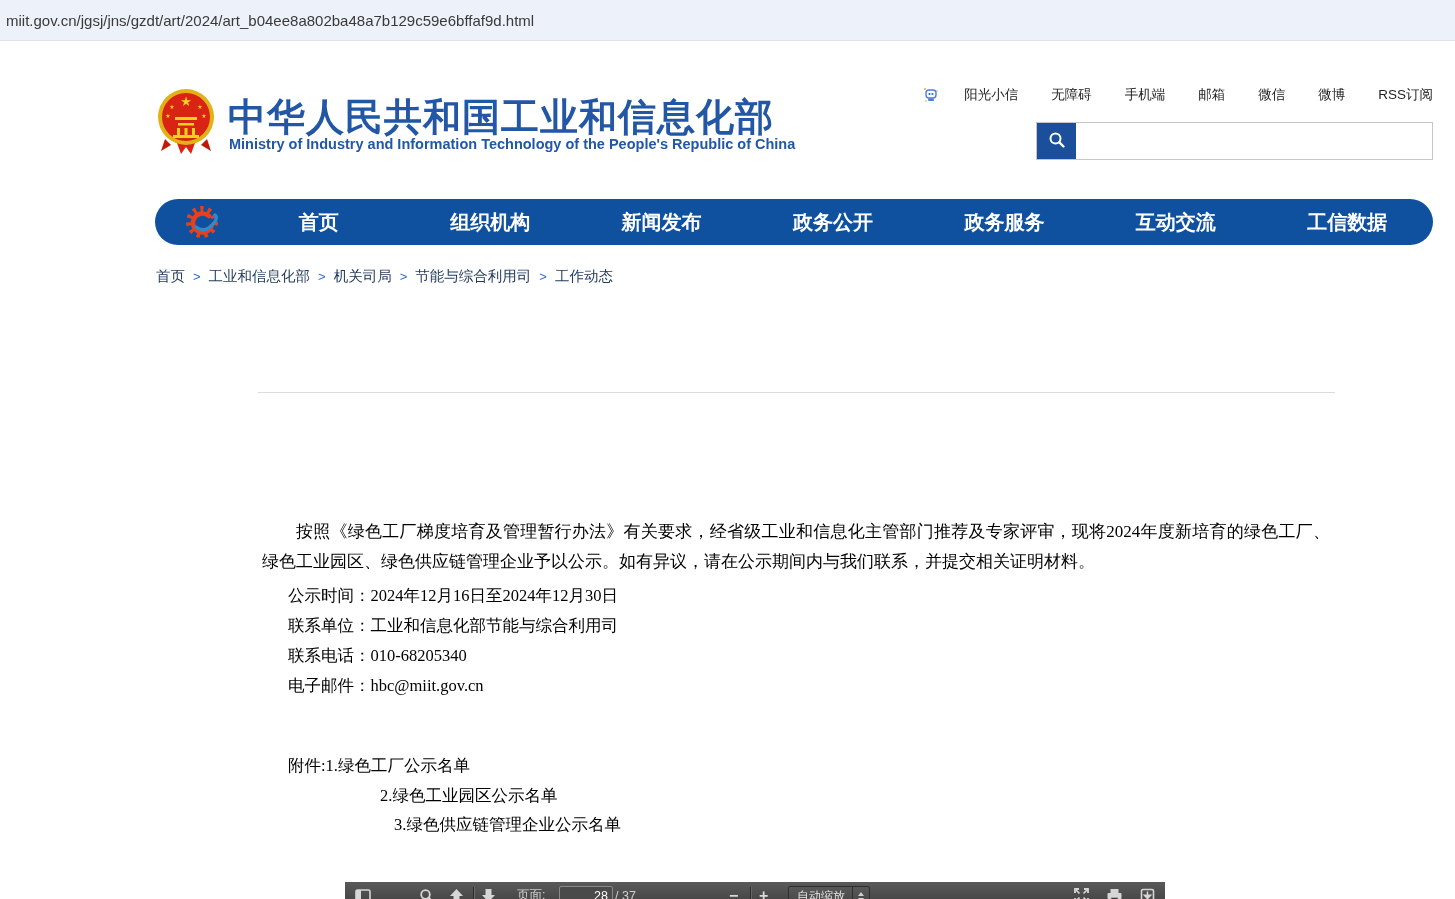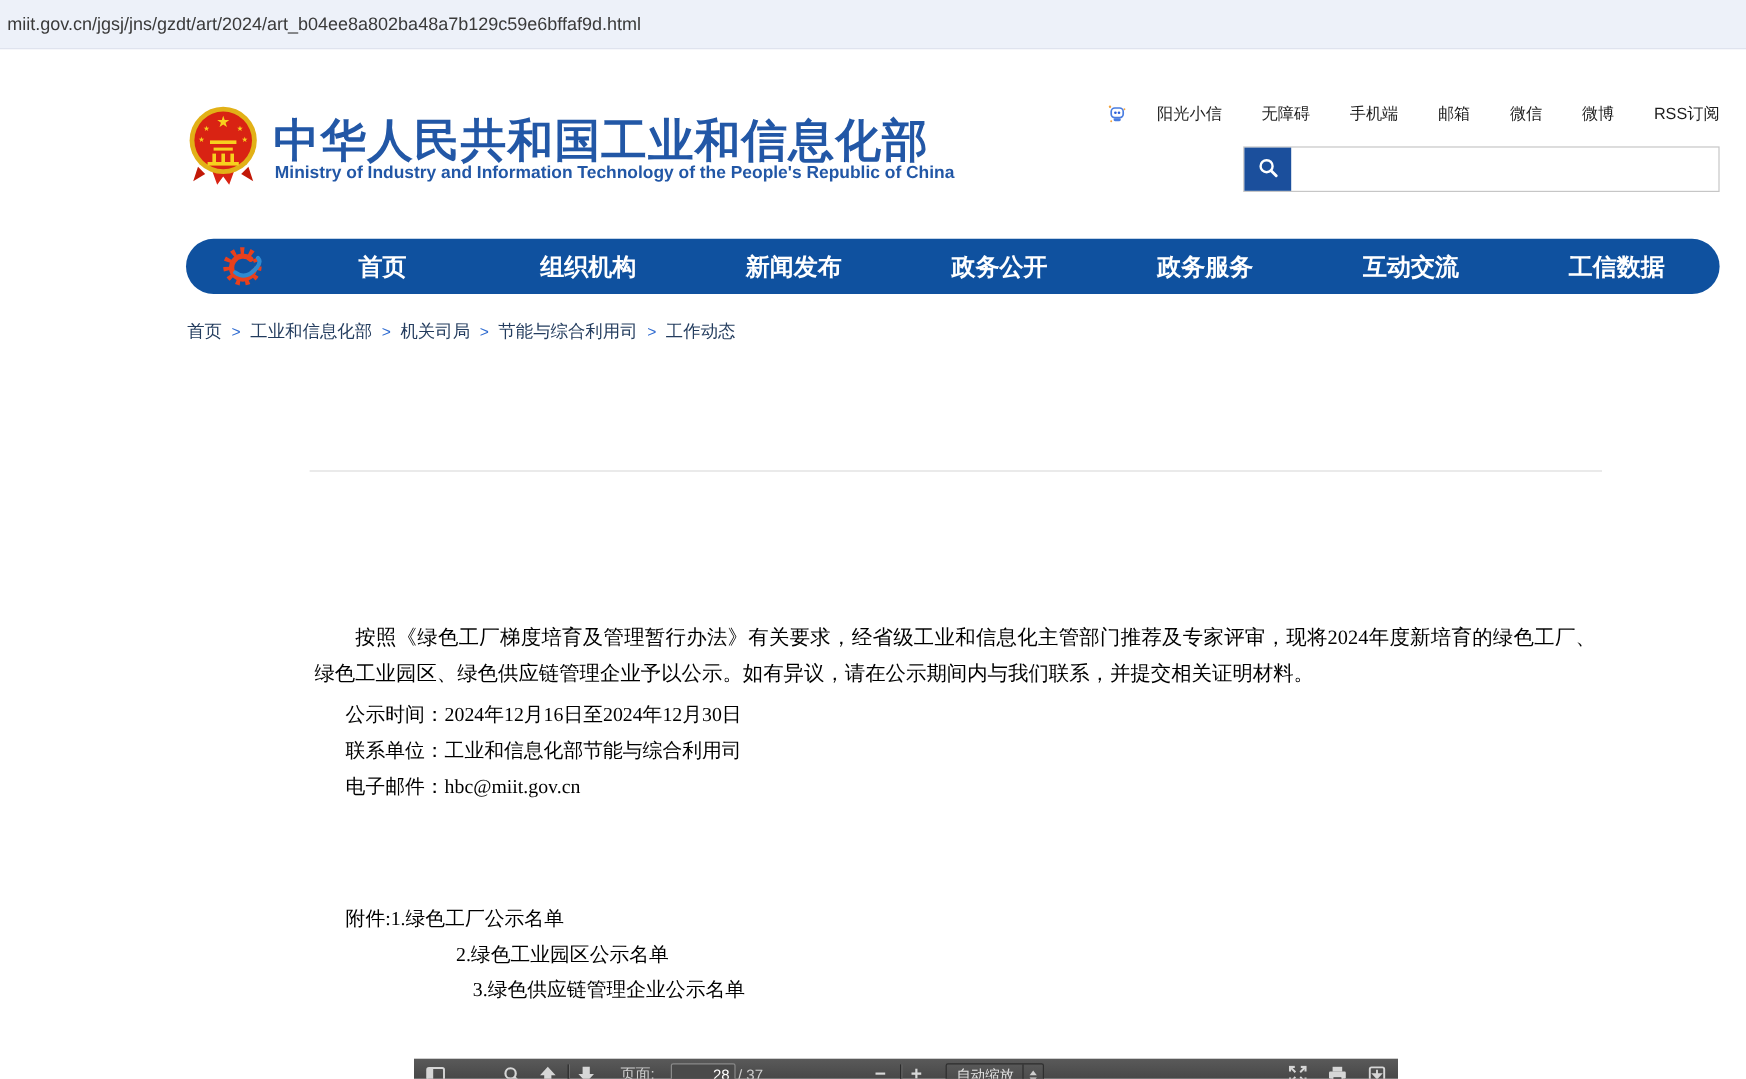--- a/index.html
+++ b/index.html
@@ -191,20 +191,21 @@
     <span class="sep">&gt;</span>
     <span class="bc">工作动态</span>
   </div>
 
   <div class="article">
     <div class="art-divider"></div>
     <div class="art-para serif">按照《绿色工厂梯度培育及管理暂行办法》有关要求，经省级工业和信息化主管部门推荐及专家评审，现将2024年度新培育的绿色工厂、绿色工业园区、绿色供应链管理企业予以公示。如有异议，请在公示期间内与我们联系，并提交相关证明材料。</div>
     <div class="art-details serif">
       <div>公示时间：2024年12月16日至2024年12月30日</div>
       <div>联系单位：工业和信息化部节能与综合利用司</div>
+      <div>联系电话：010-68205340</div>
       <div>电子邮件：hbc@miit.gov.cn</div>
     </div>
     <div class="attachments serif">
       <div class="att-line l1">附件:1.绿色工厂公示名单</div>
       <div class="att-line l2">2.绿色工业园区公示名单</div>
       <div class="att-line l3">3.绿色供应链管理企业公示名单</div>
     </div>
   </div>
 
   <div class="pdf">

